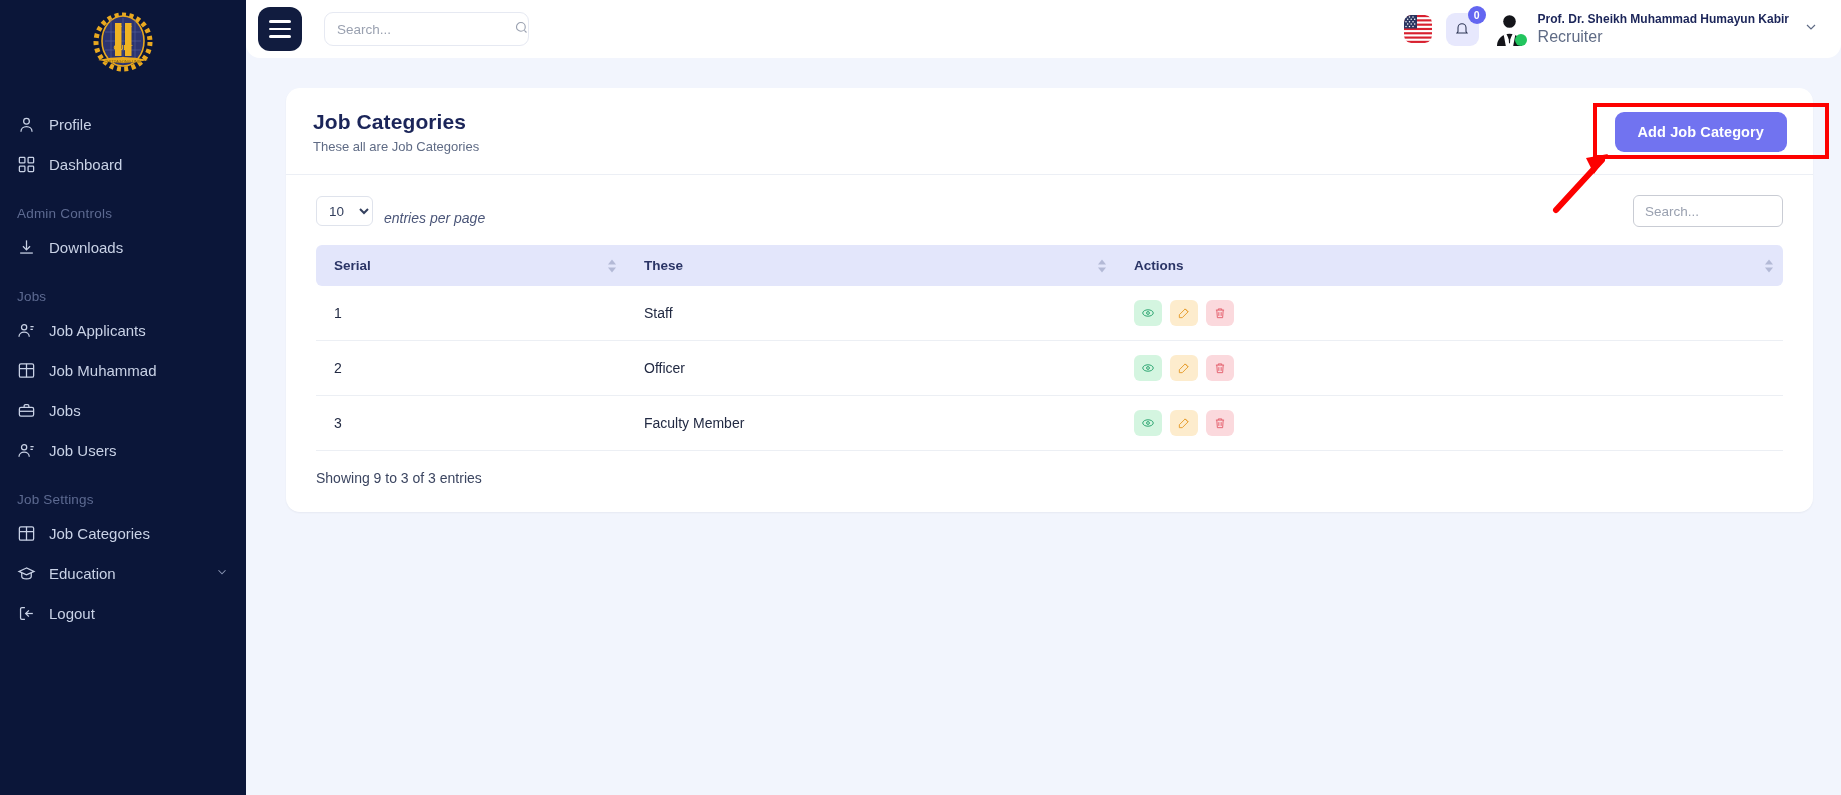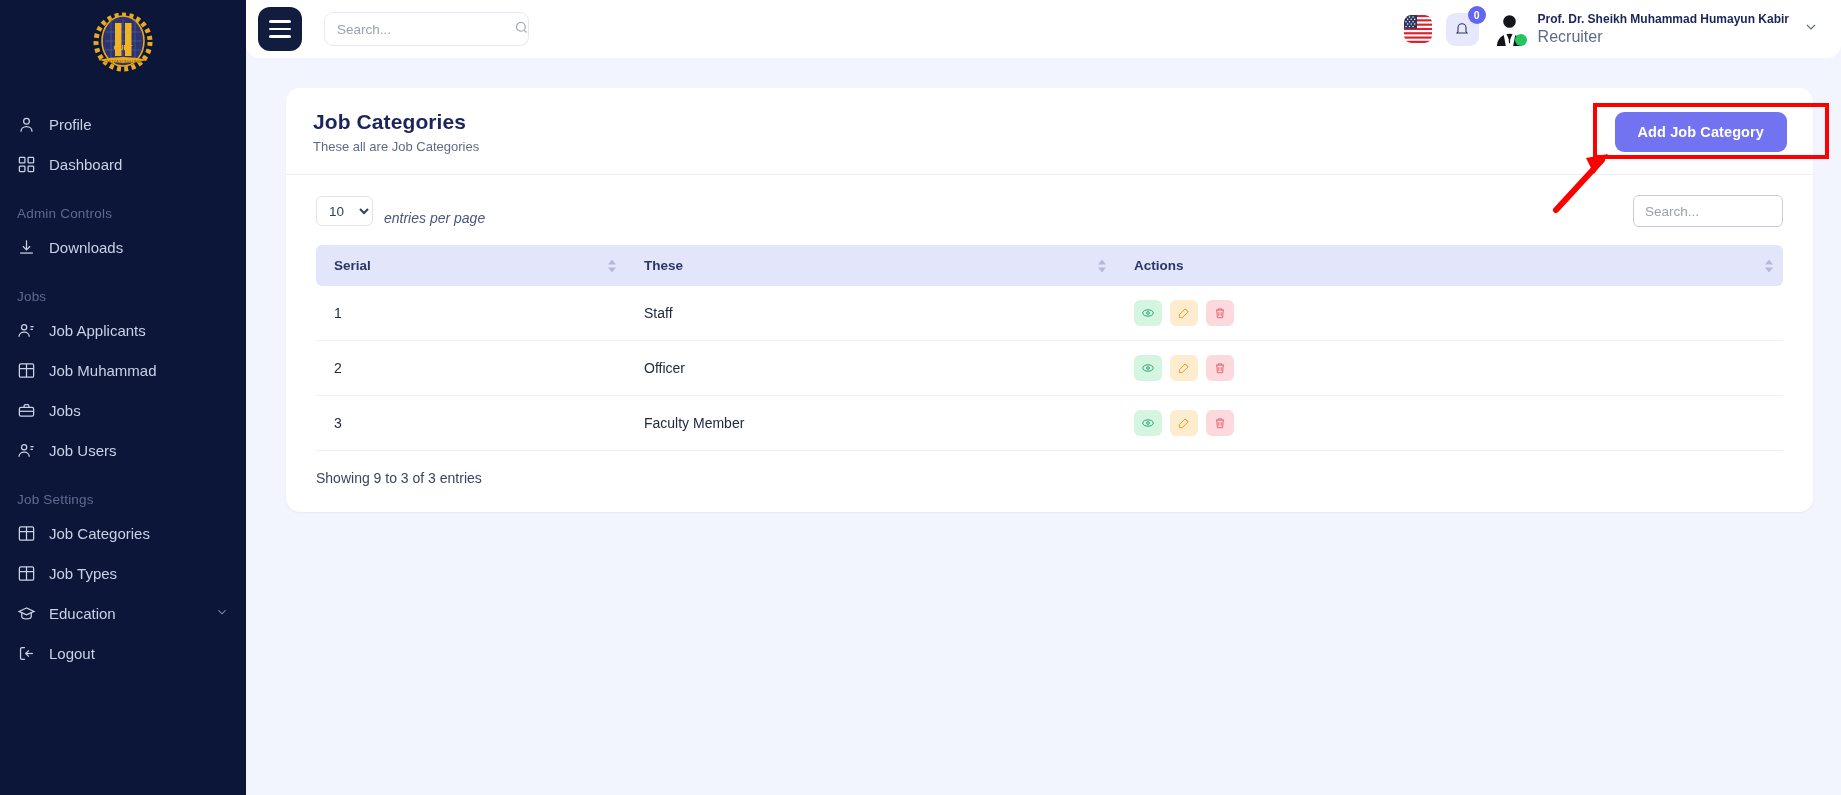--- a/index.html
+++ b/index.html
@@ -269,29 +269,20 @@
         </div>
         <div class="nav-section-label">Job Settings</div>
         <div class="nav-item">
           <span class="ico">
             <svg viewBox="0 0 24 24">
               <rect x="3" y="3.5" width="18" height="17" rx="2"></rect>
               <path d="M3 9.5h18M12 3.5v17"></path>
             </svg>
           </span>
           <span>Job Categories</span>
-        </div>
-        <div class="nav-item">
-          <span class="ico">
-            <svg viewBox="0 0 24 24">
-              <rect x="3" y="3.5" width="18" height="17" rx="2"></rect>
-              <path d="M3 9.5h18M12 3.5v17"></path>
-            </svg>
-          </span>
-          <span>Job Types</span>
         </div>
         <div class="nav-item">
           <span class="ico">
             <svg viewBox="0 0 24 24">
               <path d="M12 5L2.5 9.4 12 13.8 21.5 9.4 12 5z"></path>
               <path d="M6 11.4v4.3c0 1.7 2.7 3 6 3s6-1.3 6-3v-4.3"></path>
             </svg>
           </span>
           <span>Education</span>
           <span class="chev"><svg viewBox="0 0 24 24">

